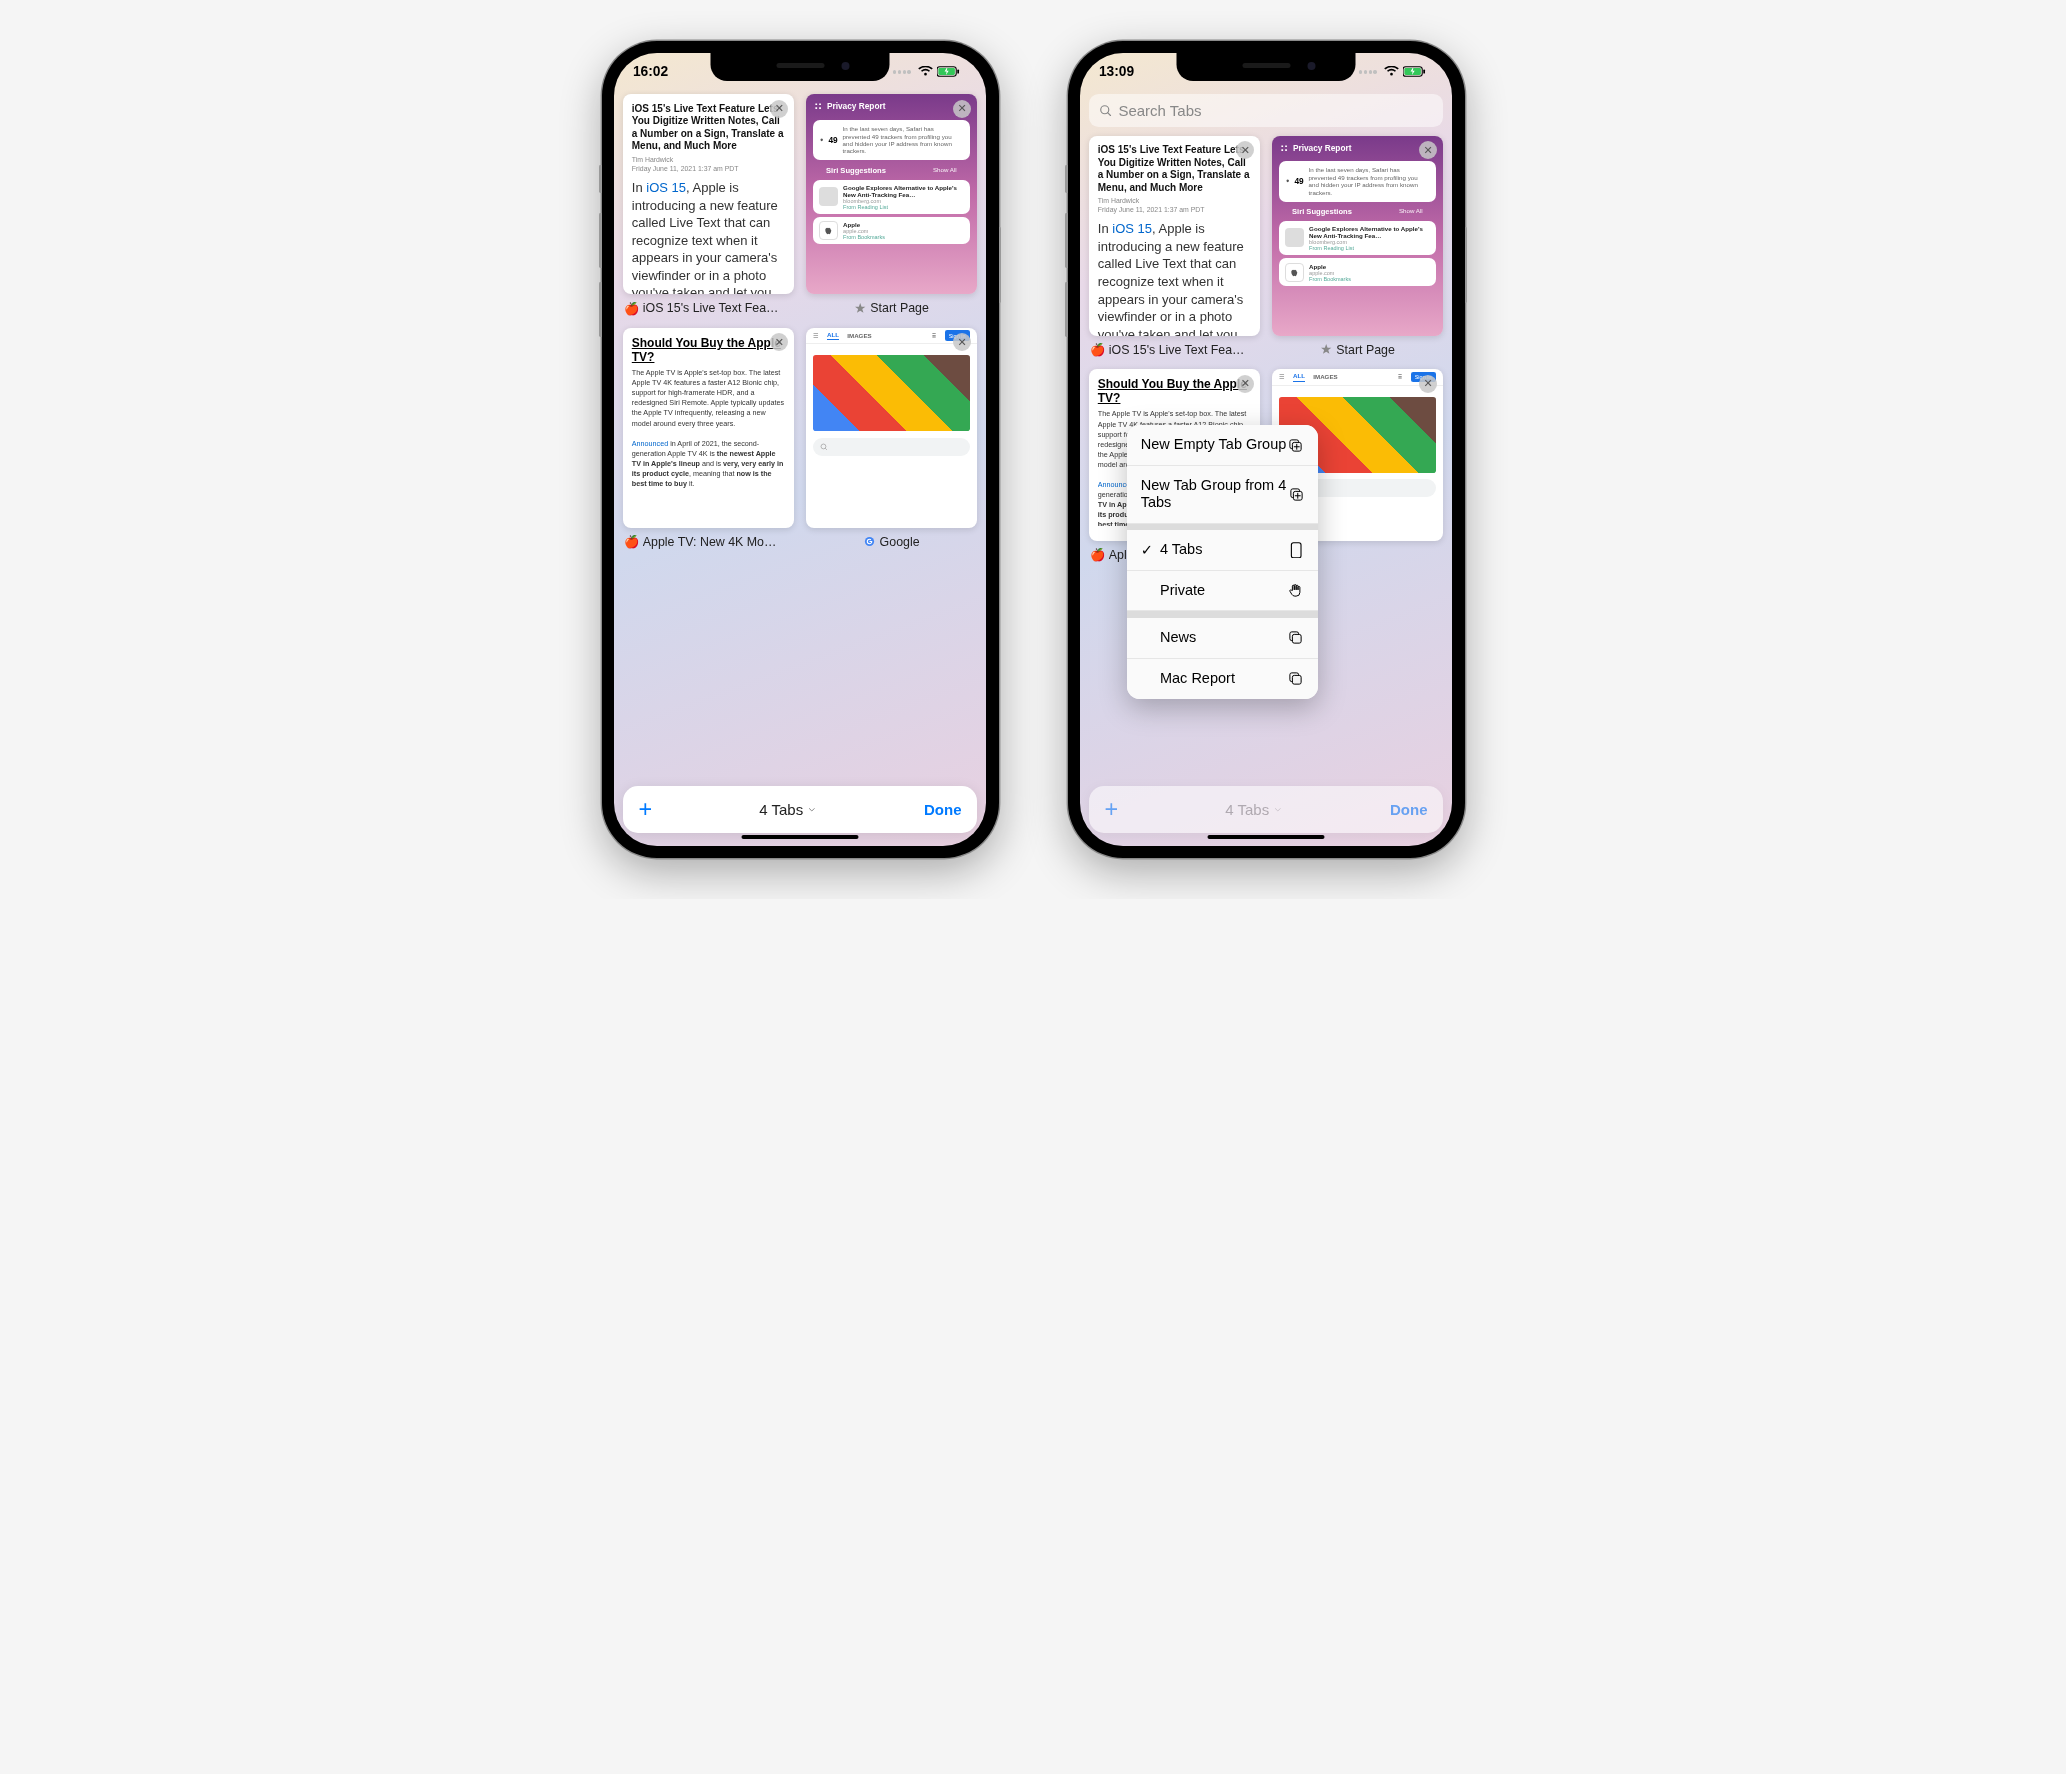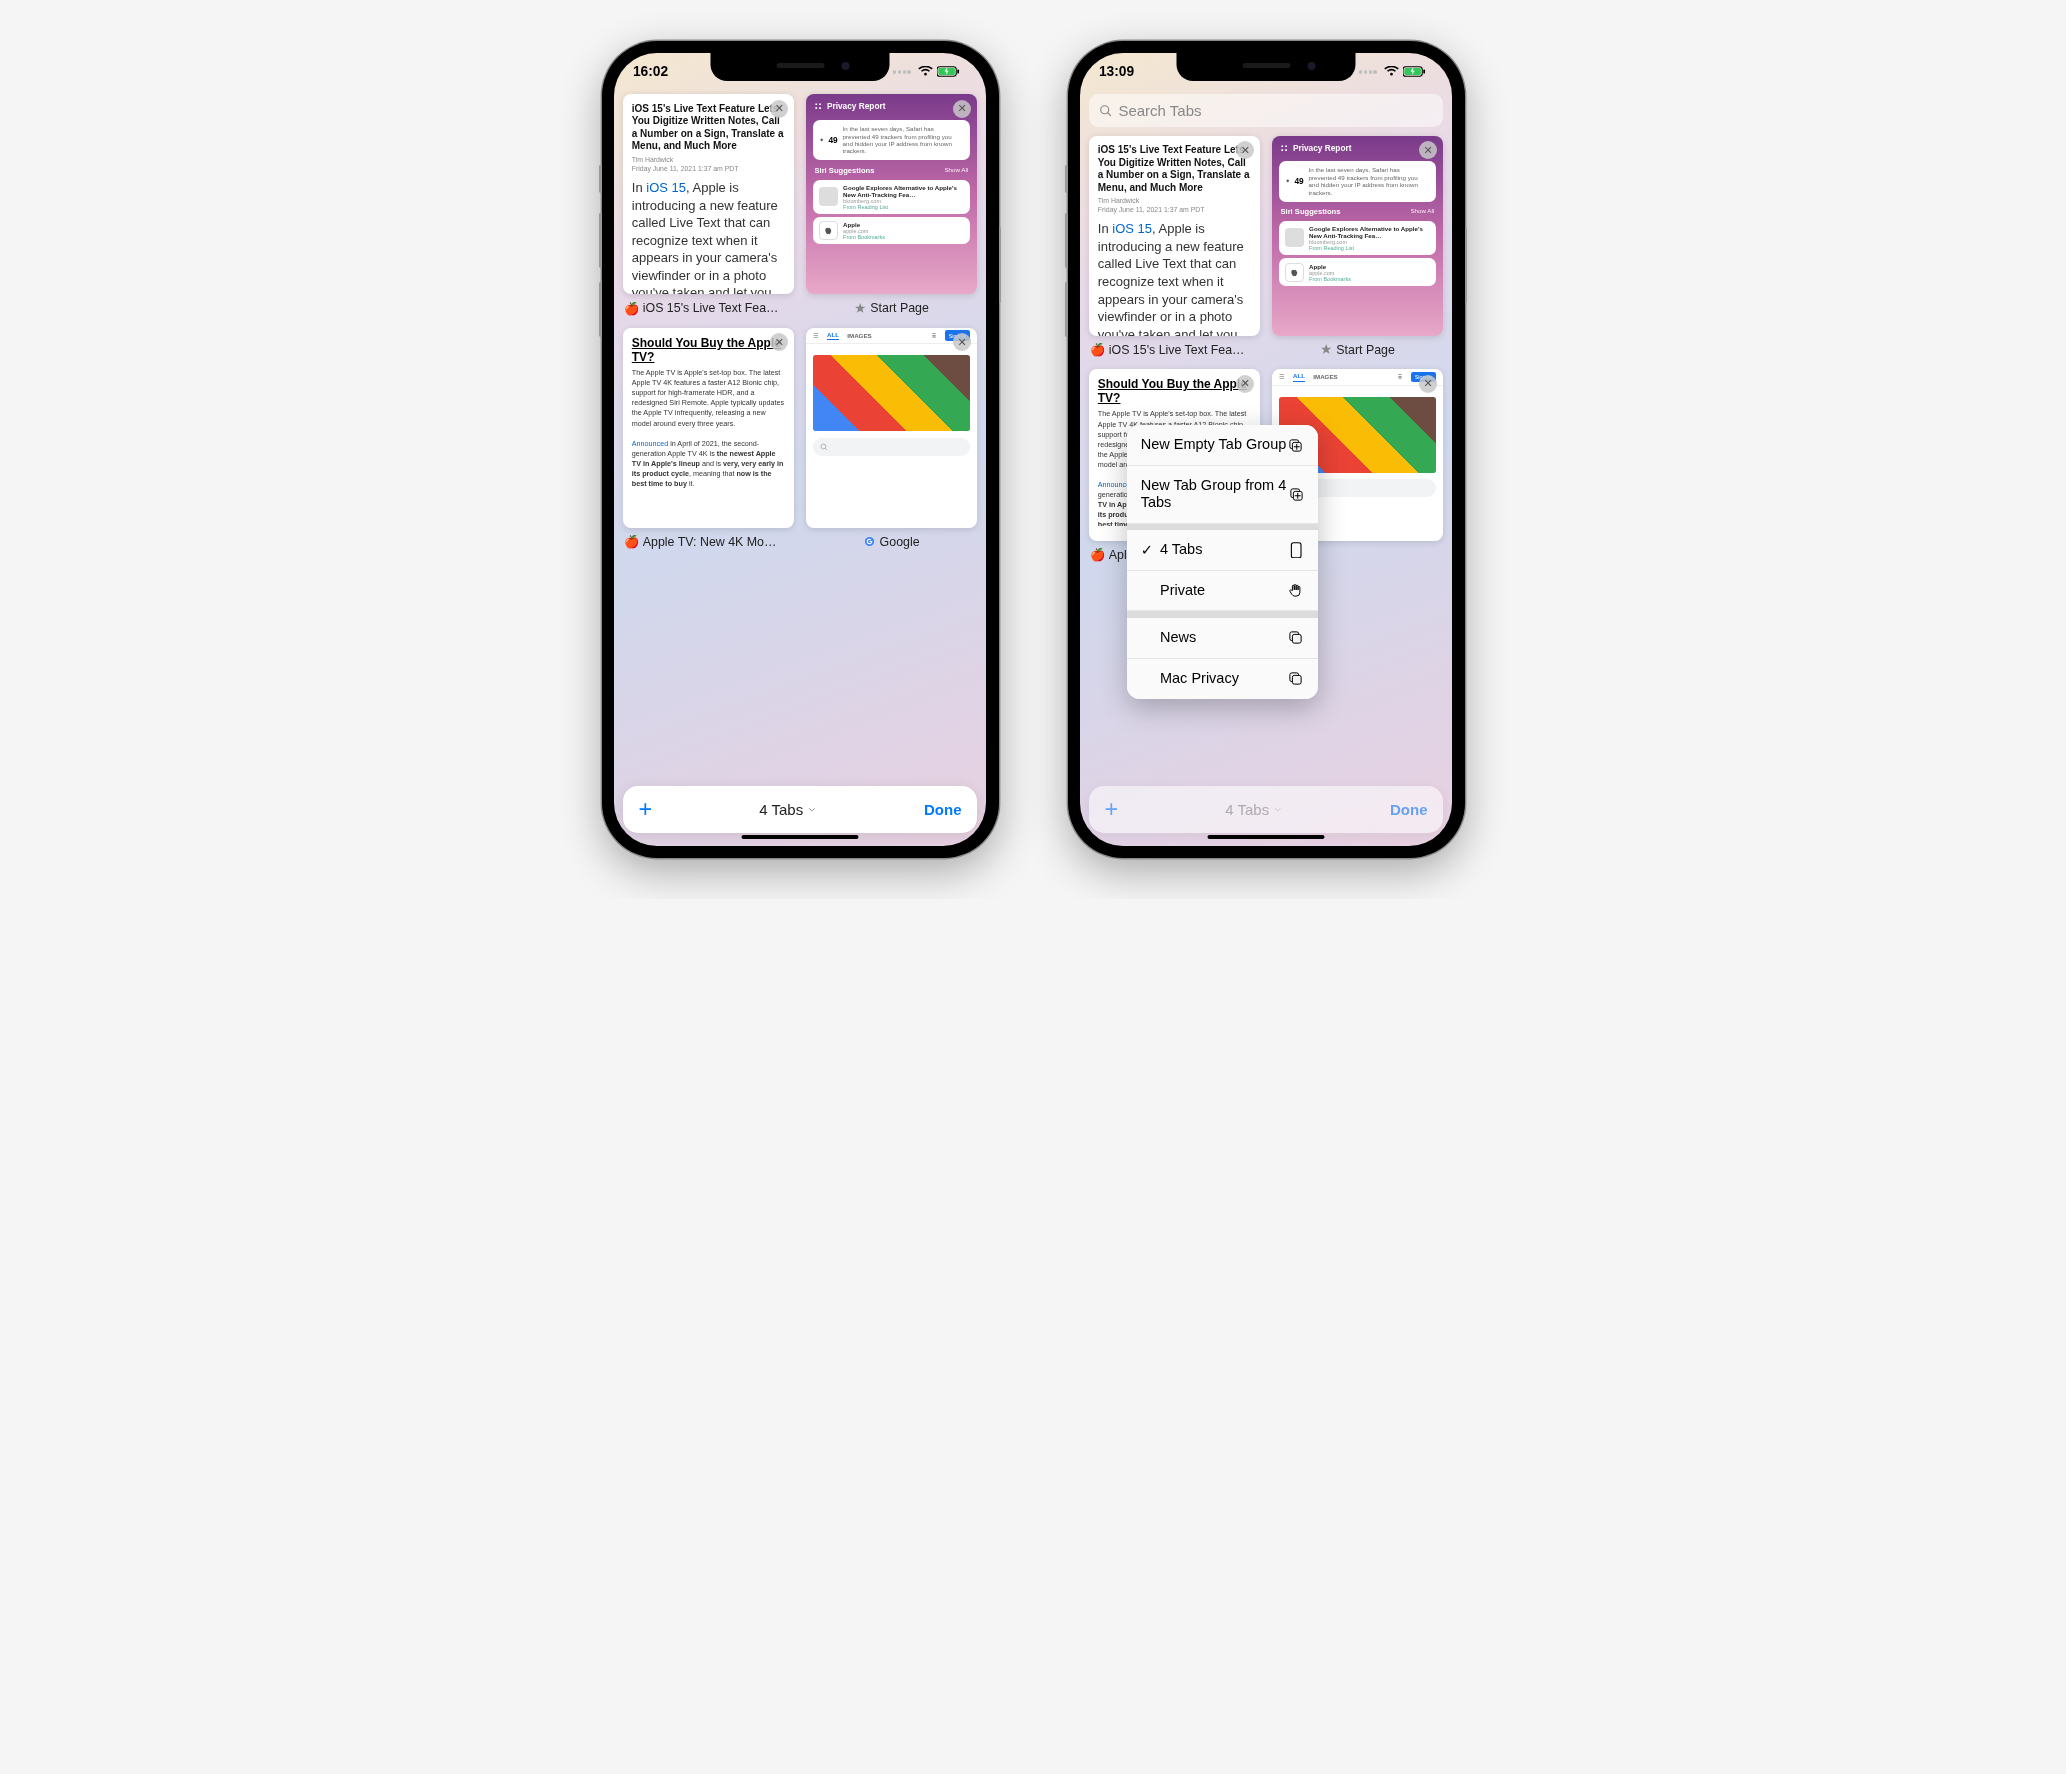--- a/index.html
+++ b/index.html
@@ -103,21 +103,21 @@
   .thumb-article .byline { color:#888; font-size:6.9px; margin-bottom:5.5px; line-height:1.3;}
   .thumb-article .body { color:#333; font-size:13px; line-height:1.35;}
   .thumb-article .body .link { color:#0066cc;}
   .thumb-article .bottom-img { margin-top:5.5px; height:23.4px; background:#1b2a3a; border-radius:2.8px;}
 
   .thumb-startpage { padding:0; background: linear-gradient(180deg,#7a3a8a 0%, #c06aa8 50%, #e8a8c8 100%);}
   .thumb-startpage .panel-head { padding:6.9px 8.3px 4.1px; color:#fff; display:flex; align-items:center; gap:4.1px; font-size:8.3px; font-weight:600;}
   .thumb-startpage .white-card { background:#fff; margin:4.1px 6.9px; border-radius:6.9px; padding:5.5px 6.9px; display:flex; gap:5px; align-items:center;}
   .thumb-startpage .white-card .count { font-weight:700; font-size:8.3px;}
   .thumb-startpage .white-card .desc { font-size:6.2px; color:#666; line-height:1.2;}
-  .thumb-startpage .section-label { padding:1.4px 8.3px; color:#fff; font-size:7.6px; font-weight:600; display:flex; justify-content:space-between;gap:47px;}
+  .thumb-startpage .section-label { padding:1.4px 8.3px; color:#fff; font-size:7.6px; font-weight:600; display:flex; justify-content:center;gap:47px;}
   .thumb-startpage .row-card { background:#fff; margin:3.4px 6.9px; border-radius:6.9px; padding:4.1px 5.5px; display:flex; gap:5.5px; align-items:center;}
   .thumb-startpage .row-card .icon-box { width:19px; height:19px; background:#ddd; border-radius:4.1px; flex-shrink:0;}
   .thumb-startpage .row-card .txt .t { font-size:6.2px; font-weight:600; color:#222;}
   .thumb-startpage .row-card .txt .s { font-size:5.5px; color:#999;}
   .thumb-startpage .row-card .txt .ss { font-size:5.5px; color:#5a9;}
 
   .thumb-appletv h3 { font-size:12px; font-weight:700; margin-bottom:4.1px;text-decoration:underline;}
   .thumb-appletv .body { font-size:7.2px; color:#333; line-height:1.4;}
   .thumb-appletv .body b { font-weight:700;}
   .thumb-appletv .body .link { color:#0066cc;}
@@ -562,21 +562,21 @@
           <span class="right-ico">
             <svg width="15" height="15" viewBox="0 0 24 24">
                 <rect x="3" y="3" width="14" height="14" rx="3" fill="none" stroke="#000" stroke-width="1.6"></rect>
                 <rect x="7" y="7" width="14" height="14" rx="3" fill="#f4f4f4" stroke="#000" stroke-width="1.6"></rect>
               </svg>
           </span>
         </div>
         <div class="menu-item" style="border-bottom:none">
           <span class="indent-check">
               <span class="check"></span>
-              <span class="txt">Mac Privacy</span>
+              <span class="txt">Mac Report</span>
             </span>
           <span class="right-ico">
             <svg width="15" height="15" viewBox="0 0 24 24">
                 <rect x="3" y="3" width="14" height="14" rx="3" fill="none" stroke="#000" stroke-width="1.6"></rect>
                 <rect x="7" y="7" width="14" height="14" rx="3" fill="#f4f4f4" stroke="#000" stroke-width="1.6"></rect>
               </svg>
           </span>
         </div>
       </div>
     </div>

